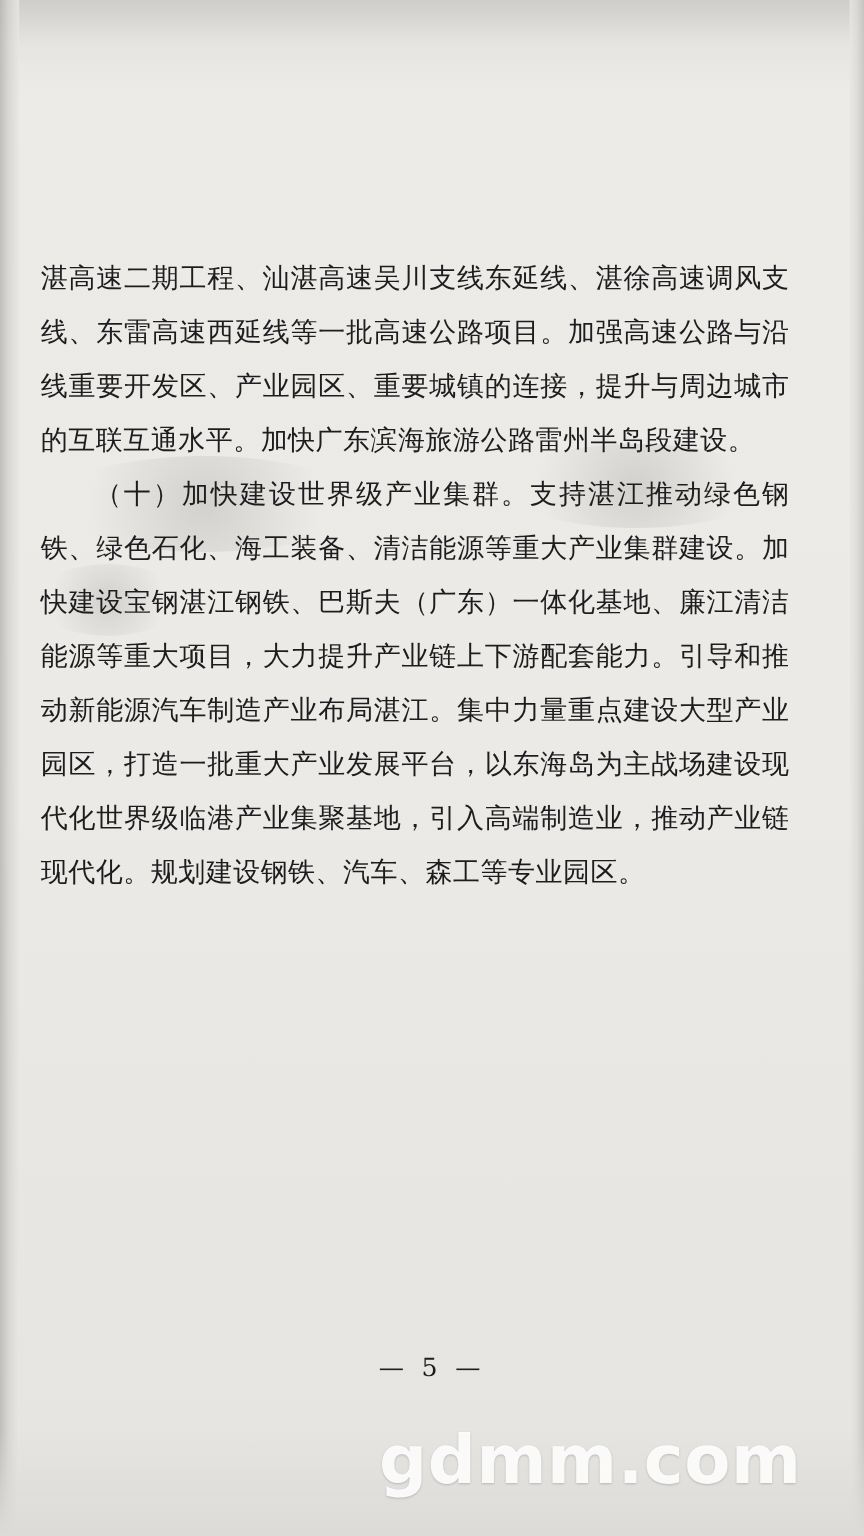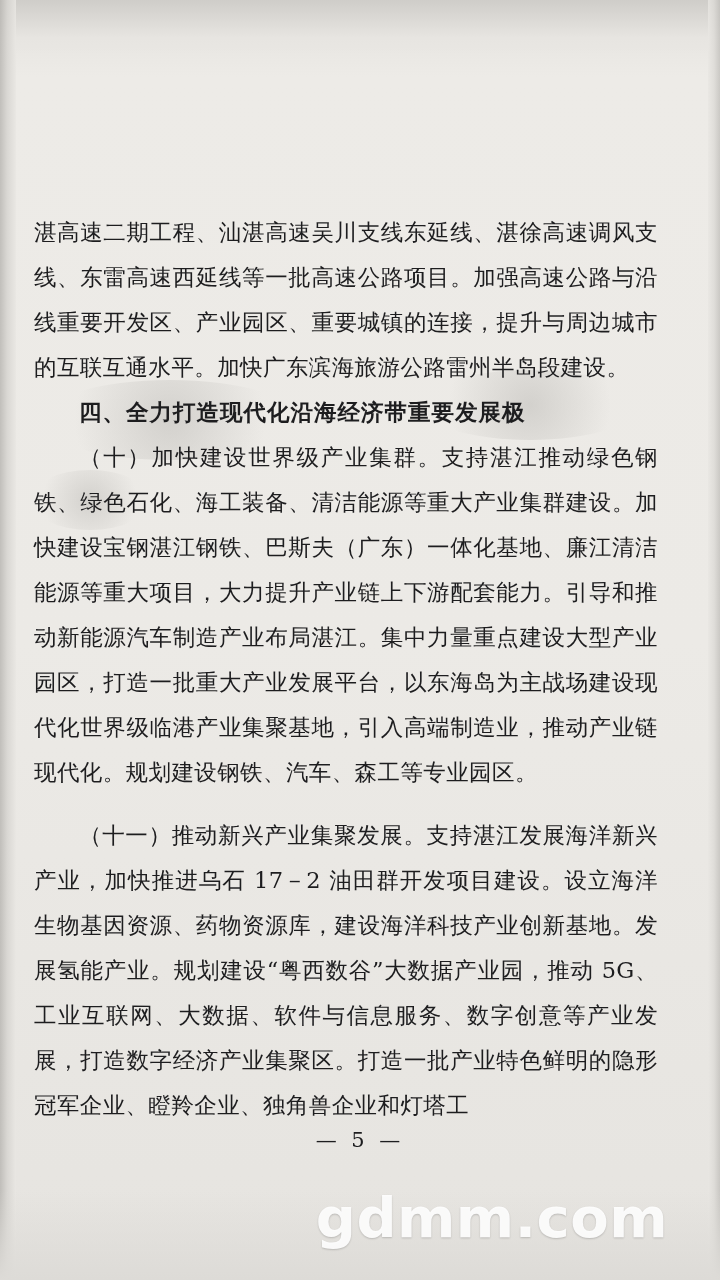--- a/index.html
+++ b/index.html
@@ -118,25 +118,23 @@
   <div class="edge-bottom"></div>
 
   <div class="blotch" style="left:40px; top:380px; width:260px; height:80px;"></div>
   <div class="blotch" style="left:420px; top:370px; width:220px; height:70px;"></div>
   <div class="blotch" style="left:30px; top:470px; width:120px; height:60px;"></div>
 
   <div class="content">
 
     <p class="body">湛高速二期工程、汕湛高速吴川支线东延线、湛徐高速调风支线、东雷高速西延线等一批高速公路项目。加强高速公路与沿线重要开发区、产业园区、重要城镇的连接，提升与周边城市的互联互通水平。加快广东滨海旅游公路雷州半岛段建设。</p>
 
-    <p class="heading">四、全力打造现代化沿海经济带重要发展极</p>
 
     <p class="indent">（十）加快建设世界级产业集群。支持湛江推动绿色钢铁、绿色石化、海工装备、清洁能源等重大产业集群建设。加快建设宝钢湛江钢铁、巴斯夫（广东）一体化基地、廉江清洁能源等重大项目，大力提升产业链上下游配套能力。引导和推动新能源汽车制造产业布局湛江。集中力量重点建设大型产业园区，打造一批重大产业发展平台，以东海岛为主战场建设现代化世界级临港产业集聚基地，引入高端制造业，推动产业链现代化。规划建设钢铁、汽车、森工等专业园区。</p>
 
     <div class="gap"></div>
 
-    <p class="indent">（十一）推动新兴产业集聚发展。支持湛江发展海洋新兴产业，加快推进乌石 17－2 油田群开发项目建设。设立海洋生物基因资源、药物资源库，建设海洋科技产业创新基地。发展氢能产业。规划建设“粤西数谷”大数据产业园，推动 5G、工业互联网、大数据、软件与信息服务、数字创意等产业发展，打造数字经济产业集聚区。打造一批产业特色鲜明的隐形冠军企业、瞪羚企业、独角兽企业和灯塔工</p>
   </div>
 
   <div class="page-number">— 5 —</div>
 
   <div class="watermark">gdmm.com</div>
 </div>
 
 </body></html>

